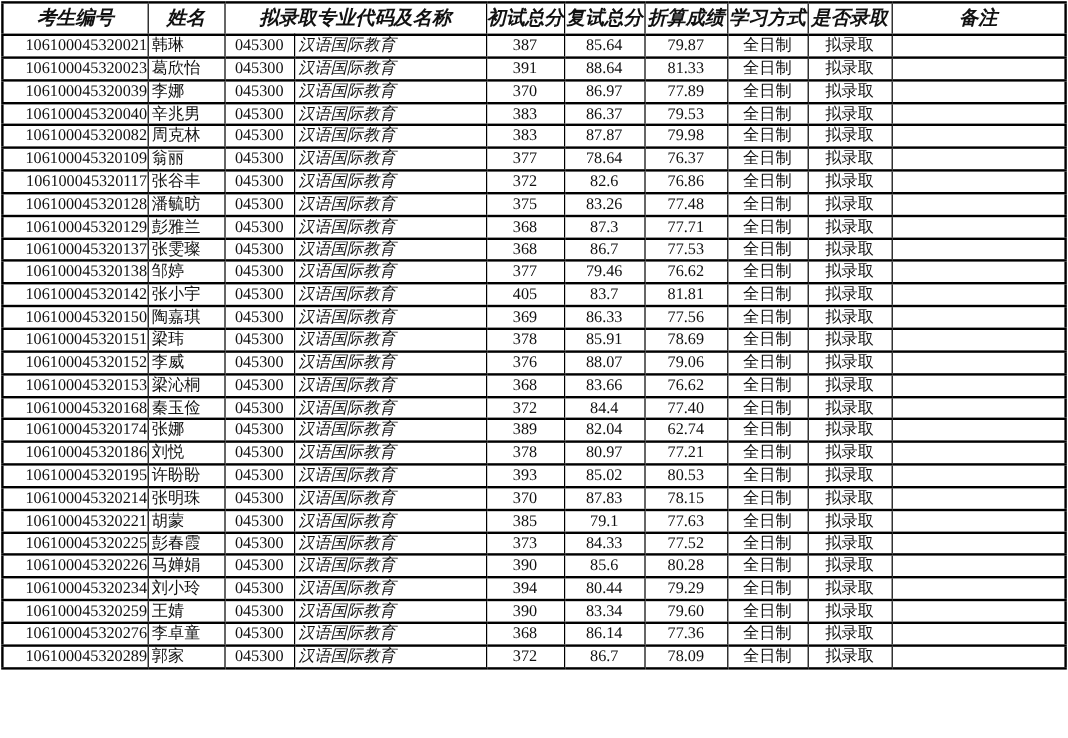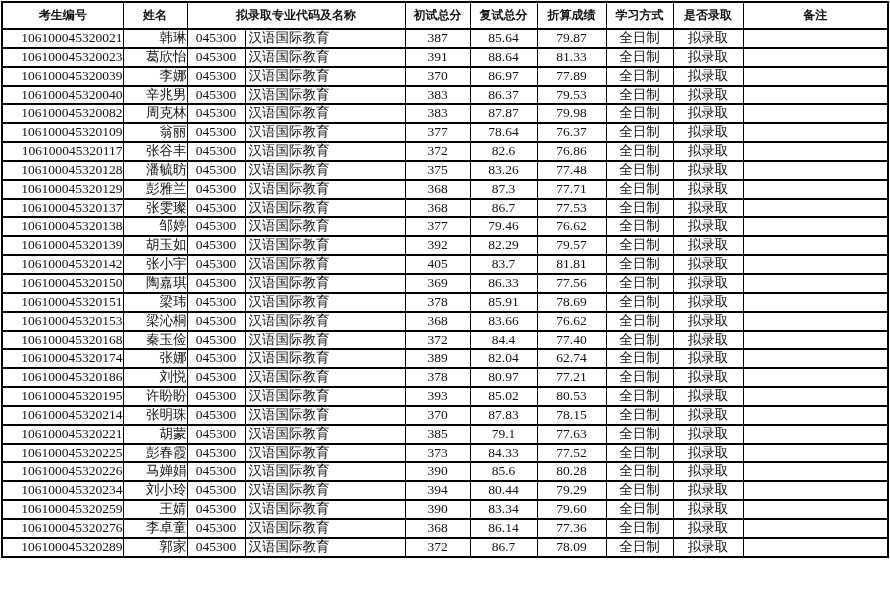--- a/index.html
+++ b/index.html
@@ -19,34 +19,35 @@
     border-right:1px solid #000;
     border-top:2px solid #000;
     border-bottom:2px solid #000;
     padding:0;
     overflow:hidden;
     white-space:nowrap;
     vertical-align:middle;
   }
   th{
     height:25px;
-    font-size:12px;
+    font-size:16px;
     font-weight:bold;
     text-align:center;
+    font-style:italic;
   }
   td{
     height:16.85px;
     line-height:16.85px;
     font-size:13.5px;
   }
   
   td.c0{text-align:right;padding-left:2px;}
-  td.c1{text-align:right;padding-left:3px;}
+  td.c1{text-align:left;padding-left:3px;}
   td.c2{text-align:center;}
-  td.c3{text-align:left;padding-left:3px;}
+  td.c3{text-align:left;padding-left:3px;font-style:italic;}
   td.c4,td.c5,td.c6,td.c7,td.c8{text-align:center;}
   td.c9{text-align:left;}
 </style>
 </head>
 <body>
 
 <table>
   <colgroup>
     <col style="width:121px">
     <col style="width:64px">
@@ -199,32 +200,20 @@
         <td class="c2">045300</td>
         <td class="c3">汉语国际教育</td>
         <td class="c4">377</td>
         <td class="c5">79.46</td>
         <td class="c6">76.62</td>
         <td class="c7">全日制</td>
         <td class="c8">拟录取</td>
         <td class="c9"></td>
       </tr>
       <tr>
-        <td class="c0">106100045320139</td>
-        <td class="c1">胡玉如</td>
-        <td class="c2">045300</td>
-        <td class="c3">汉语国际教育</td>
-        <td class="c4">392</td>
-        <td class="c5">82.29</td>
-        <td class="c6">79.57</td>
-        <td class="c7">全日制</td>
-        <td class="c8">拟录取</td>
-        <td class="c9"></td>
-      </tr>
-      <tr>
         <td class="c0">106100045320142</td>
         <td class="c1">张小宇</td>
         <td class="c2">045300</td>
         <td class="c3">汉语国际教育</td>
         <td class="c4">405</td>
         <td class="c5">83.7</td>
         <td class="c6">81.81</td>
         <td class="c7">全日制</td>
         <td class="c8">拟录取</td>
         <td class="c9"></td>
@@ -242,20 +231,32 @@
         <td class="c9"></td>
       </tr>
       <tr>
         <td class="c0">106100045320151</td>
         <td class="c1">梁玮</td>
         <td class="c2">045300</td>
         <td class="c3">汉语国际教育</td>
         <td class="c4">378</td>
         <td class="c5">85.91</td>
         <td class="c6">78.69</td>
+        <td class="c7">全日制</td>
+        <td class="c8">拟录取</td>
+        <td class="c9"></td>
+      </tr>
+      <tr>
+        <td class="c0">106100045320152</td>
+        <td class="c1">李威</td>
+        <td class="c2">045300</td>
+        <td class="c3">汉语国际教育</td>
+        <td class="c4">376</td>
+        <td class="c5">88.07</td>
+        <td class="c6">79.06</td>
         <td class="c7">全日制</td>
         <td class="c8">拟录取</td>
         <td class="c9"></td>
       </tr>
       <tr>
         <td class="c0">106100045320153</td>
         <td class="c1">梁沁桐</td>
         <td class="c2">045300</td>
         <td class="c3">汉语国际教育</td>
         <td class="c4">368</td>

